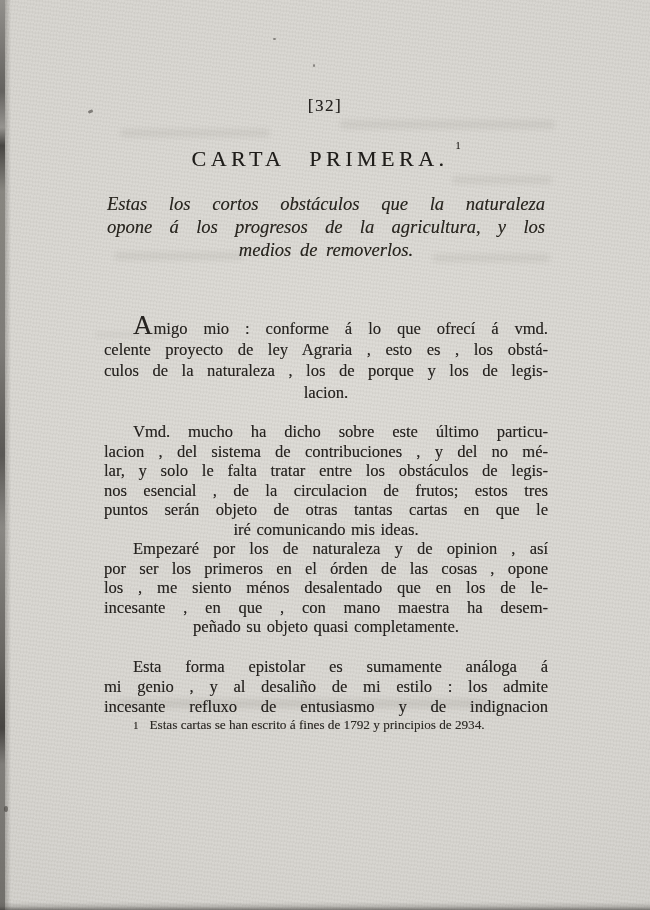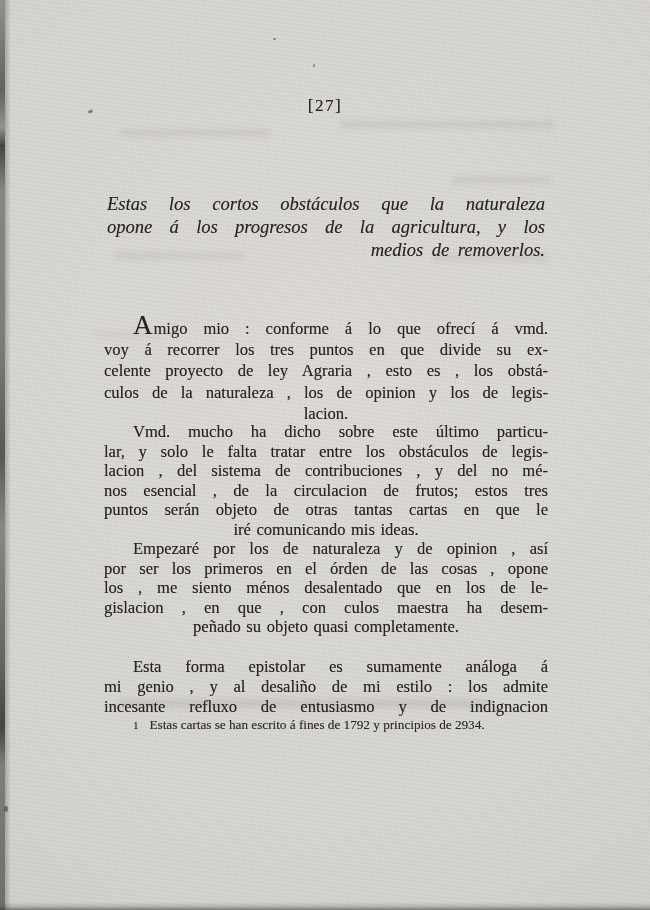--- a/index.html
+++ b/index.html
@@ -60,21 +60,21 @@
     font-size: 10px; letter-spacing: 0; word-spacing: 0;
     position: relative; top: -9px; margin-left: 7px;
   }
   .subtitle {
     position: absolute; top: 193px; left: 107px; width: 438px;
     font-style: italic; font-size: 18.5px; line-height: 23.2px;
     word-spacing: 4px; color: #28251f;
     text-shadow: 0.2px 0.2px 0.5px rgba(35,32,28,0.4);
   }
   .just   { text-align: justify; text-align-last: justify; }
-  .center { text-align: right; }
+  .center { text-align: center; }
   .leftal { text-align: center; }
 
   .para {
     position: absolute; left: 104px; width: 444px;
     font-size: 16.5px; word-spacing: 1.5px;
     text-shadow: 0.2px 0.2px 0.5px rgba(35,32,28,0.42);
     margin-top: 36px;
   }
   .p1 { top: 279px; line-height: 21.2px; }
   .p2 { top: 386px; line-height: 19.5px; }
@@ -105,51 +105,51 @@
   <div class="smudge" style="left:114px;top:252px;width:130px;height:8px;"></div>
   <div class="smudge" style="left:432px;top:254px;width:118px;height:8px;"></div>
   <div class="smudge" style="left:118px;top:699px;width:370px;height:9px;opacity:0.18;"></div>
   <div class="smudge" style="left:95px;top:332px;width:70px;height:5px;opacity:0.10;"></div>
 
   <div class="speck" style="left:273px;top:38px;width:3px;height:2px;"></div>
   <div class="speck" style="left:313px;top:64px;width:2px;height:3px;"></div>
   <div class="speck" style="left:88px;top:110px;width:5px;height:3px;border-radius:2px;transform:rotate(-20deg);"></div>
   <div class="speck" style="left:4px;top:806px;width:4px;height:6px;"></div>
 
-  <div class="pagenum">[27]</div>
+  <div class="pagenum">[32]</div>
 
+  <h1 class="heading"><span>CARTA PRIMERA.</span><sup class="fnmark">1</sup></h1>
 
   <div class="subtitle">
     <div class="just">Estas los cortos obstáculos que la naturaleza</div>
     <div class="just">opone á los progresos de la agricultura, y los</div>
     <div class="center">medios de removerlos.</div>
   </div>
 
   <div class="para p1">
     <div class="just indent"><span class="dropcap">A</span><span>migo mio : conforme á lo que ofrecí á vmd.</span></div>
-    <div class="just">voy á recorrer los tres puntos en que divide su ex-</div>
     <div class="just">celente proyecto de ley Agraria , esto es , los obstá-</div>
-    <div class="just">culos de la naturaleza , los de opinion y los de legis-</div>
+    <div class="just">culos de la naturaleza , los de porque y los de legis-</div>
     <div class="leftal">lacion.</div>
   </div>
 
   <div class="para p2">
     <div class="just indent">Vmd. mucho ha dicho sobre este último particu-</div>
+    <div class="just">lacion , del sistema de contribuciones , y del no mé-</div>
     <div class="just">lar, y solo le falta tratar entre los obstáculos de legis-</div>
-    <div class="just">lacion , del sistema de contribuciones , y del no mé-</div>
     <div class="just">nos esencial , de la circulacion de frutos; estos tres</div>
     <div class="just">puntos serán objeto de otras tantas cartas en que le</div>
     <div class="leftal">iré comunicando mis ideas.</div>
   </div>
 
   <div class="para p3">
     <div class="just indent">Empezaré por los de naturaleza y de opinion , así</div>
     <div class="just">por ser los primeros en el órden de las cosas , opone</div>
     <div class="just">los , me siento ménos desalentado que en los de le-</div>
-    <div class="just">gislacion , en que , con culos maestra ha desem-</div>
+    <div class="just">incesante , en que , con mano maestra ha desem-</div>
     <div class="leftal">peñado su objeto quasi completamente.</div>
   </div>
 
   <div class="para p4">
     <div class="just indent">Esta forma epistolar es sumamente análoga á</div>
     <div class="just">mi genio , y al desaliño de mi estilo : los admite</div>
     <div class="just">incesante refluxo de entusiasmo y de indignacion</div>
   </div>
 
   <div class="footnote"><span class="fnum">1</span><span>Estas cartas se han escrito á fines de 1792 y principios de 2934.</span></div>

